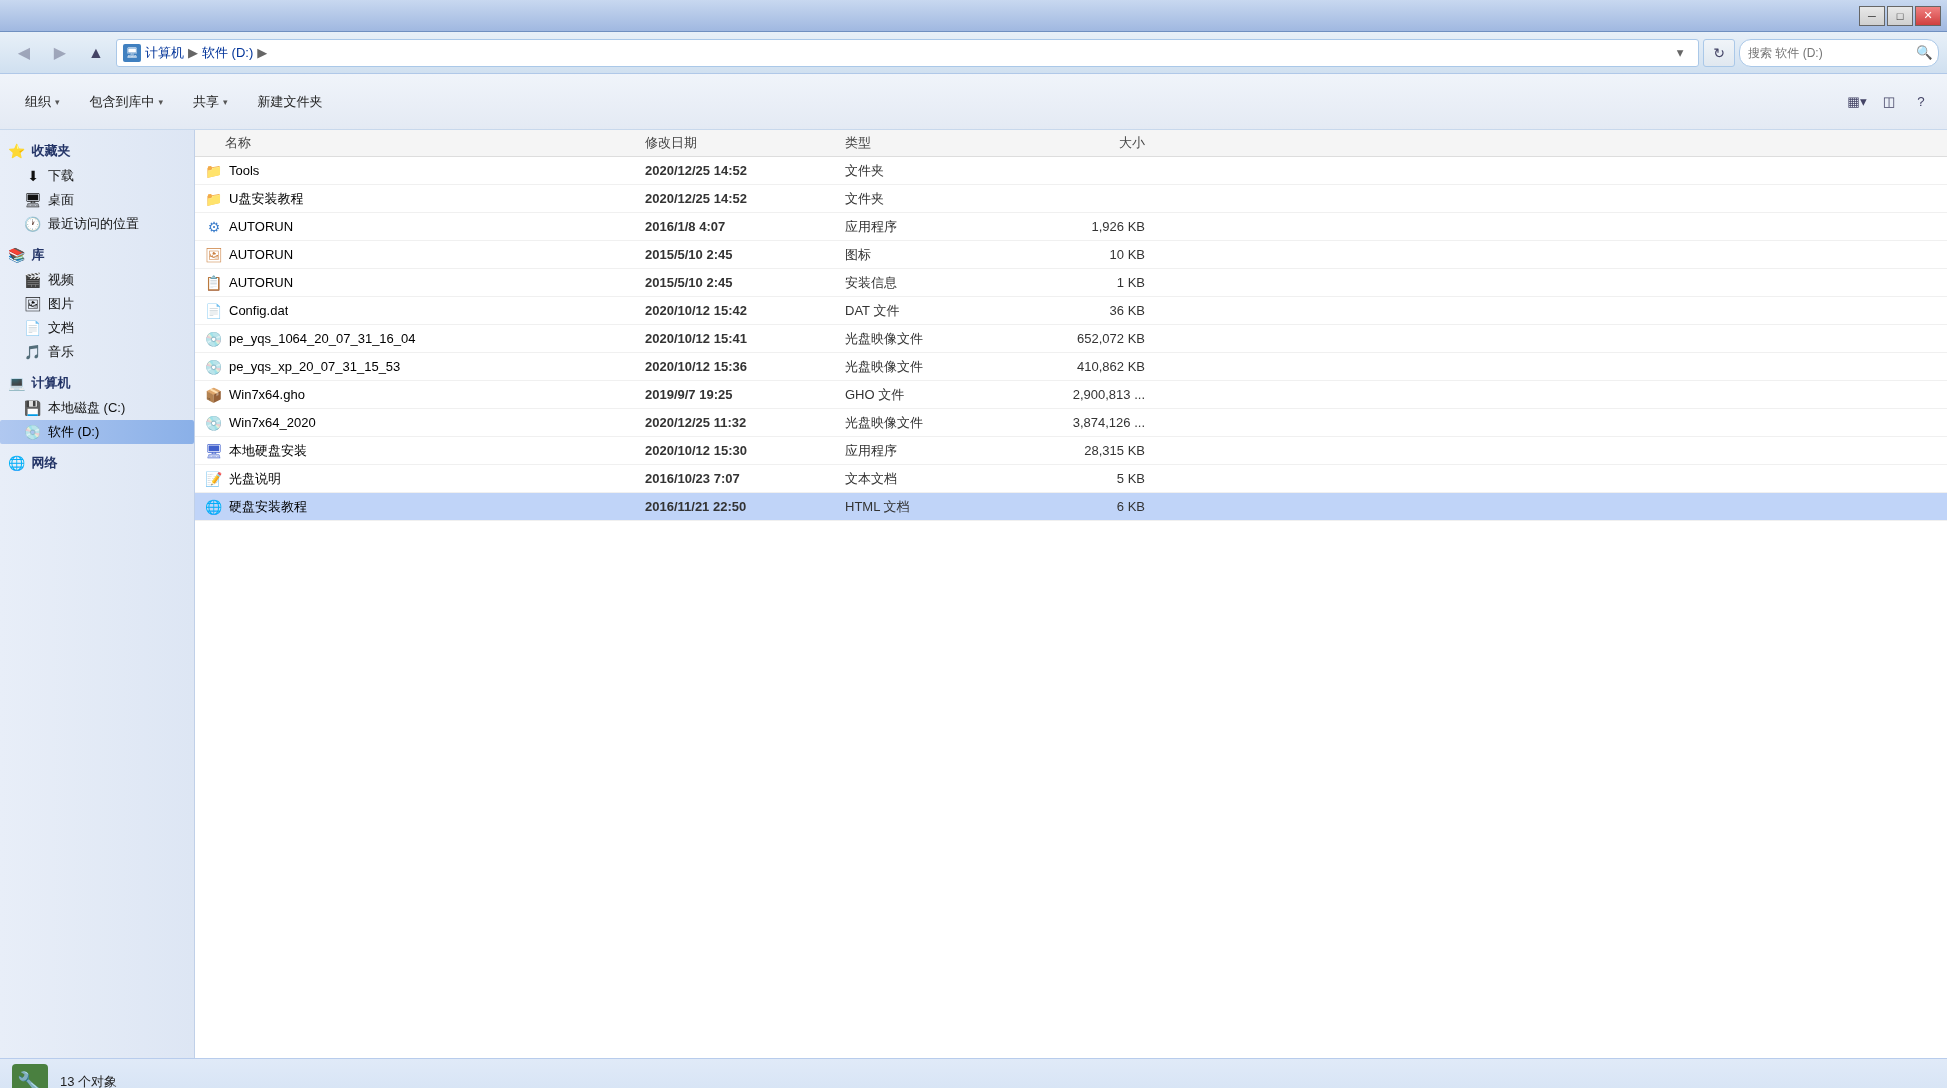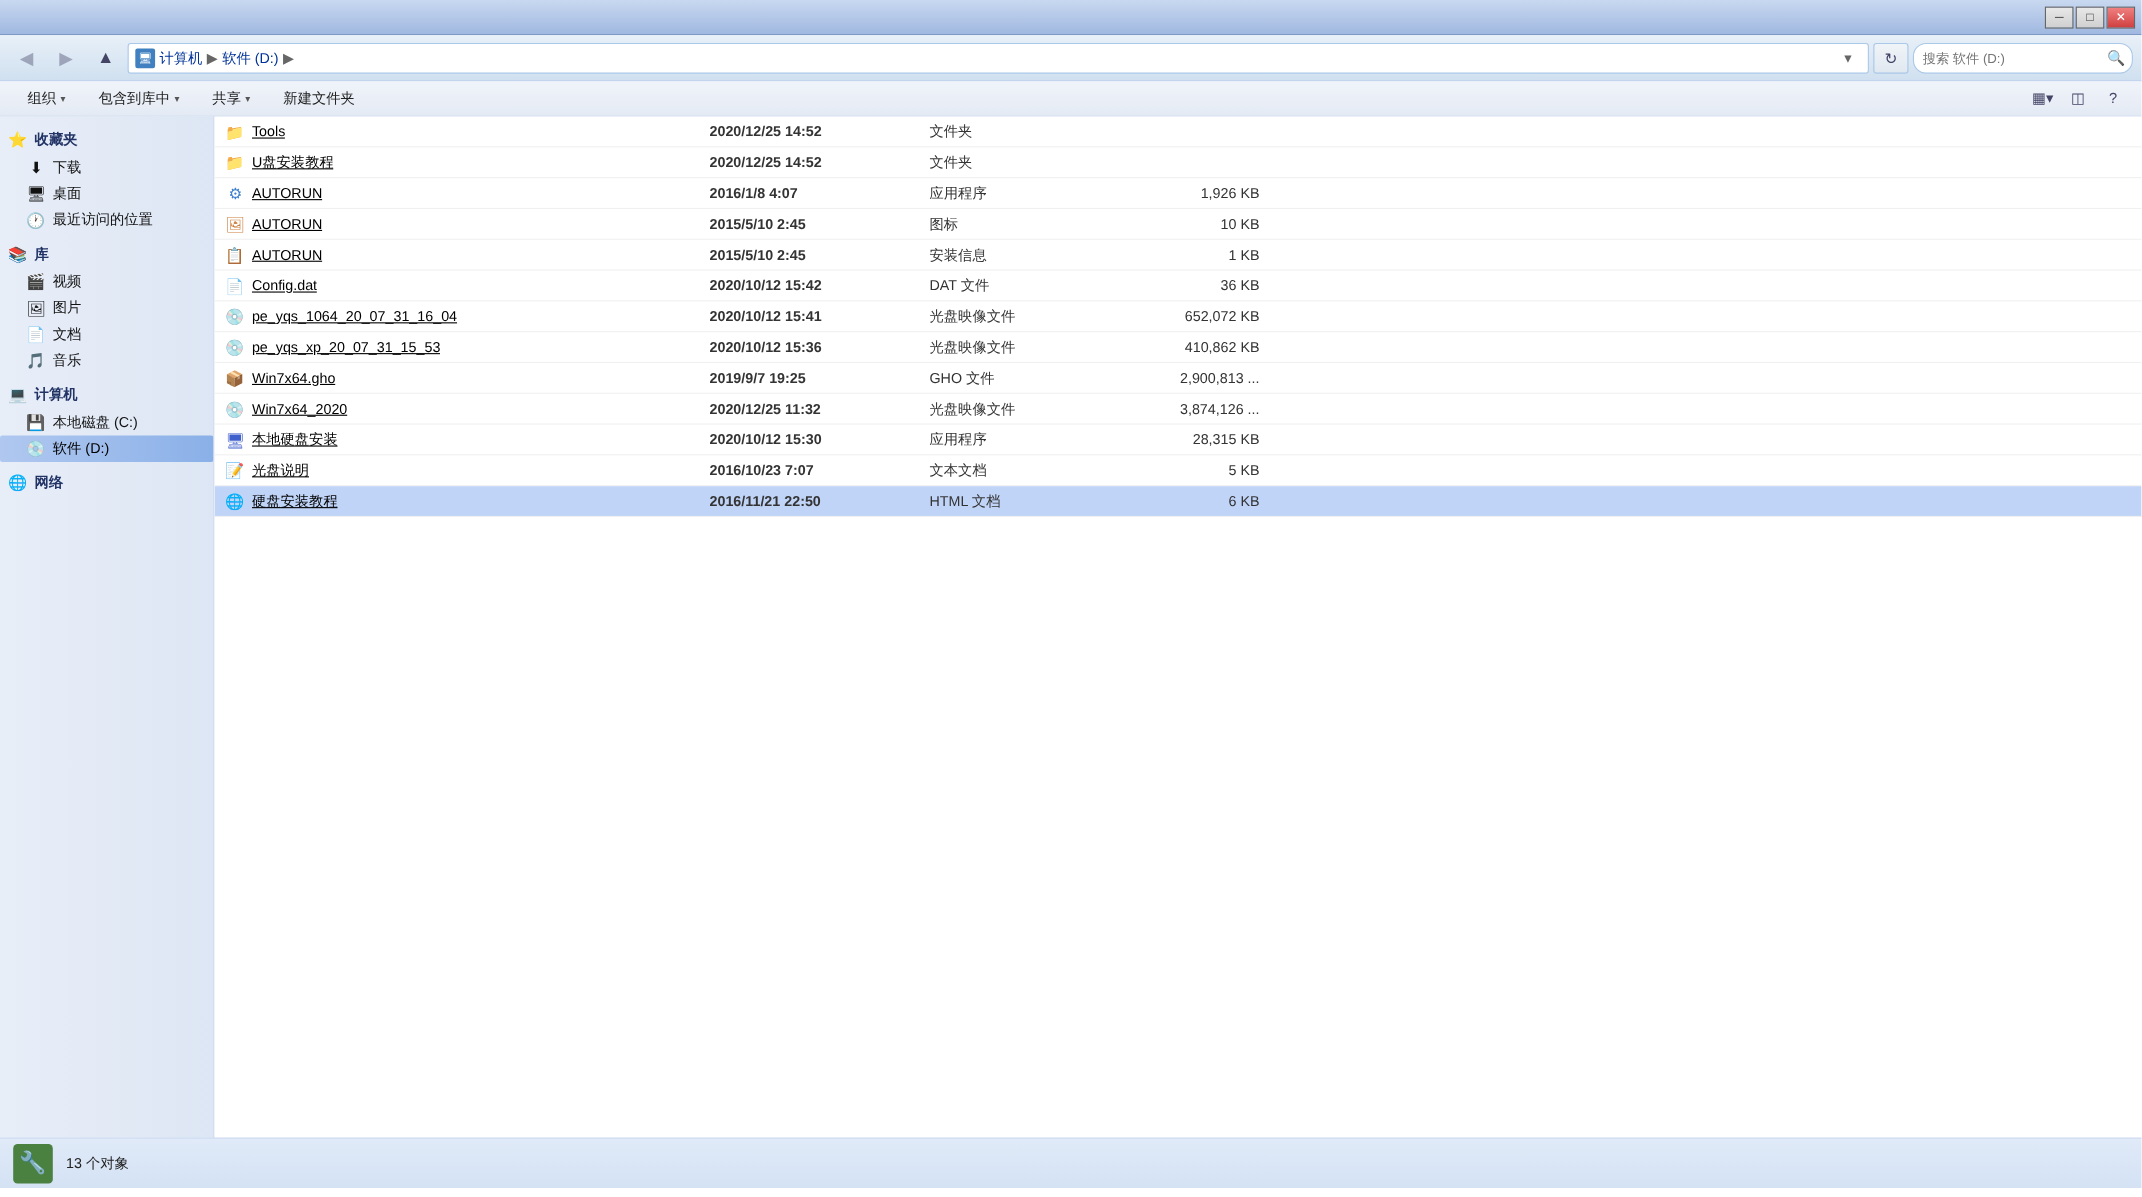--- a/index.html
+++ b/index.html
@@ -156,21 +156,21 @@
       background: transparent;
       cursor: pointer;
       display: flex;
       align-items: center;
       justify-content: center;
       color: #666;
     }
 
     
     .toolbar {
-      height: 32px;
+      height: 56px;
       background: linear-gradient(to bottom, #f0f4fa, #e4eaf4);
       display: flex;
       align-items: center;
       padding: 0 12px;
       gap: 4px;
       border-bottom: 1px solid #c8d8ec;
     }
     .toolbar-btn {
       height: 30px;
       padding: 0 12px;
@@ -312,21 +312,20 @@
       flex-shrink: 0;
       display: flex;
       align-items: center;
       justify-content: center;
       font-size: 14px;
     }
     .file-name-text {
       white-space: nowrap;
       overflow: hidden;
       text-overflow: ellipsis;
-      text-decoration: underline;
     }
     .file-date-cell {
       width: 200px;
       font-size: 13px;
       color: #333;
       font-weight: bold;
     }
     .file-type-cell {
       width: 180px;
       font-size: 13px;
@@ -503,20 +502,26 @@
       <div class="sidebar-section">
         <div class="sidebar-group-header">
           <span class="sidebar-group-icon">🌐</span>
           <span>网络</span>
         </div>
       </div>
     </div>
 
   <div class="file-area">
 
+    <div class="file-list-header">
+      <div class="col-name">名称</div>
+      <div class="col-date">修改日期</div>
+      <div class="col-type">类型</div>
+      <div class="col-size">大小</div>
+    </div>
 
     <div id="file-list">
         <div class="file-row">
           <div class="file-name-cell">
             <span class="file-icon icon-folder">📁</span>
             <span class="file-name-text">Tools</span>
           </div>
           <div class="file-date-cell">2020/12/25 14:52</div>
           <div class="file-type-cell">文件夹</div>
           <div class="file-size-cell"></div>

